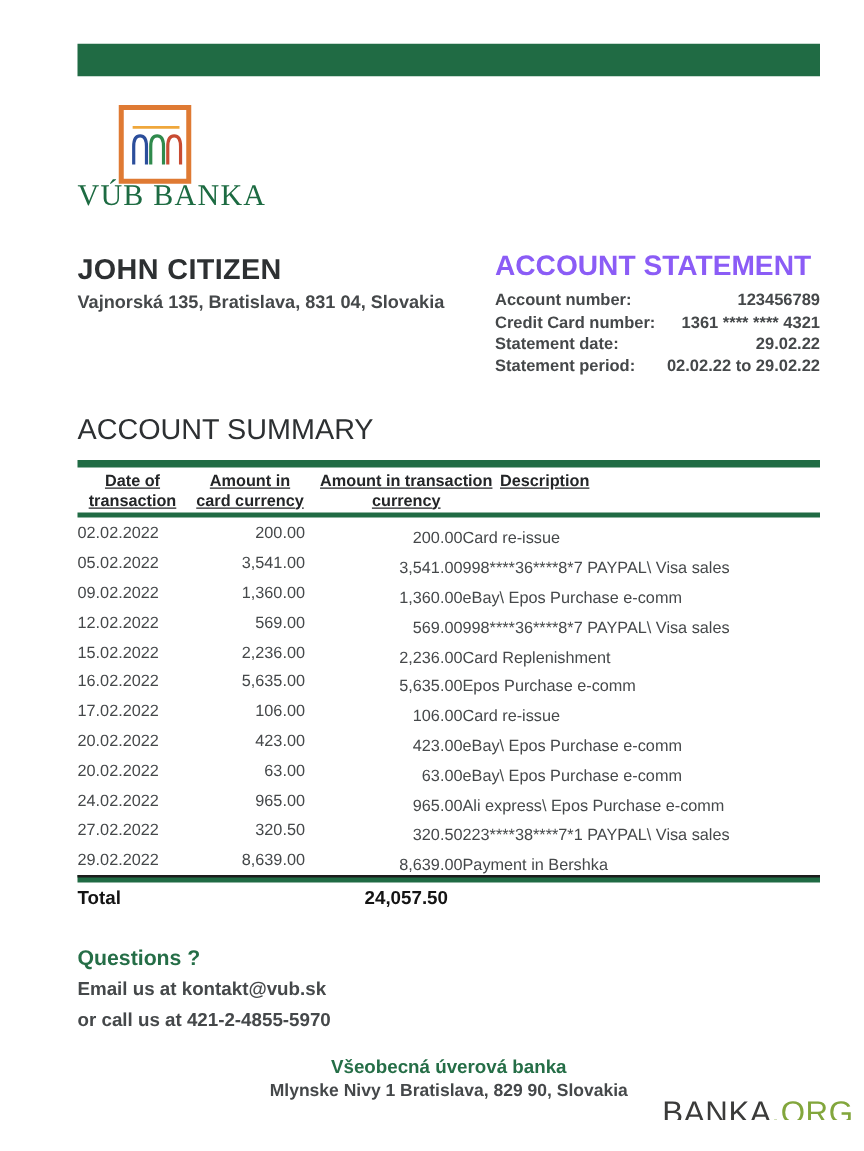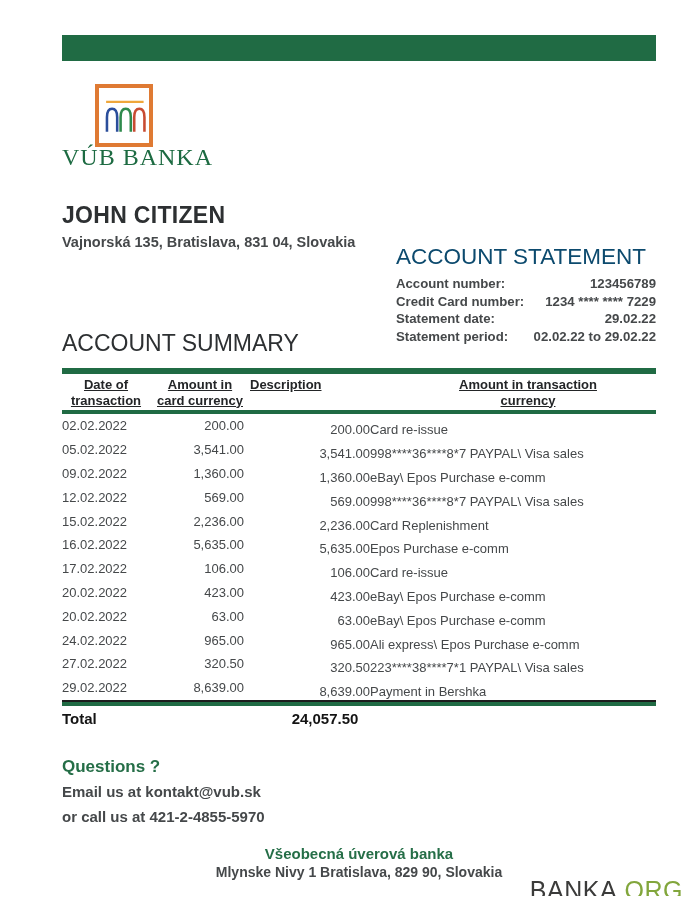--- a/index.html
+++ b/index.html
@@ -11,21 +11,21 @@
   .logo-box{position:absolute;left:95px;top:84px;width:50px;height:55px;
             border:4px solid #df7a33;background:#fff;display:flex;align-items:center;justify-content:center;}
   .logo-text{position:absolute;left:62px;top:144px;font-family:"Liberation Serif","DejaVu Serif",serif;
              font-size:24px;color:#1d6b42;letter-spacing:1px;white-space:nowrap;}
 
   .customer{position:absolute;left:62px;top:202px;width:320px;}
   .customer-name{font-size:23px;font-weight:bold;color:#2d3032;letter-spacing:0.3px;}
   .customer-address{margin-top:5px;font-size:14.5px;color:#45484a;font-weight:bold;}
 
   .acct{position:absolute;left:396px;top:200px;width:260px;}
-  .acct-title{font-size:22.5px;font-weight:normal;color:#0c4a6e;white-space:nowrap;margin-top:44px;}
+  .acct-title{font-size:22.5px;font-weight:bold;color:#8b5cf6;white-space:nowrap;}
   .acct-fields{margin-top:5px;}
   .acct-row{display:flex;justify-content:space-between;font-size:13.2px;font-weight:bold;
             color:#45484a;line-height:17.6px;white-space:nowrap;}
 
   .summary-title{position:absolute;left:62px;top:330px;font-size:23px;font-weight:normal;color:#2d3032;}
 
   .table{position:absolute;left:62px;top:368px;width:594px;}
   .green-bar{height:6px;background:#206b44;}
   .thead{display:grid;grid-template-columns:88px 100px 150px 1fr;padding:3px 0 2px 0;}
   .th{font-size:13px;font-weight:bold;color:#232527;text-align:center;line-height:15.5px;}
@@ -83,21 +83,21 @@
     <div class="acct-title">ACCOUNT STATEMENT</div>
     <div class="acct-fields">
 
         <div class="acct-row">
           <span>Account number:</span>
           <span>123456789</span>
         </div>
 
         <div class="acct-row">
           <span>Credit Card number:</span>
-          <span>1234 **** **** 7229</span>
+          <span>1361 **** **** 4321</span>
         </div>
 
         <div class="acct-row">
           <span>Statement date:</span>
           <span>29.02.22</span>
         </div>
 
         <div class="acct-row">
           <span>Statement period:</span>
           <span>02.02.22 to 29.02.22</span>
@@ -111,26 +111,26 @@
     <div class="green-bar"></div>
     <div class="thead">
       <div class="th">
         <span>Date of</span>
         <span>transaction</span>
       </div>
       <div class="th">
         <span>Amount in</span>
         <span>card currency</span>
       </div>
-      <div class="th left">
-        <span>Description</span>
-      </div>
       <div class="th">
         <span>Amount in transaction</span>
         <span>currency</span>
+      </div>
+      <div class="th left">
+        <span>Description</span>
       </div>
     </div>
     <div class="green-line"></div>
 
     <div class="tbody">
 
         <div class="trow">
           <div class="c1">02.02.2022</div>
           <div class="c2">200.00</div>
           <div class="c3 off">200.00</div>

